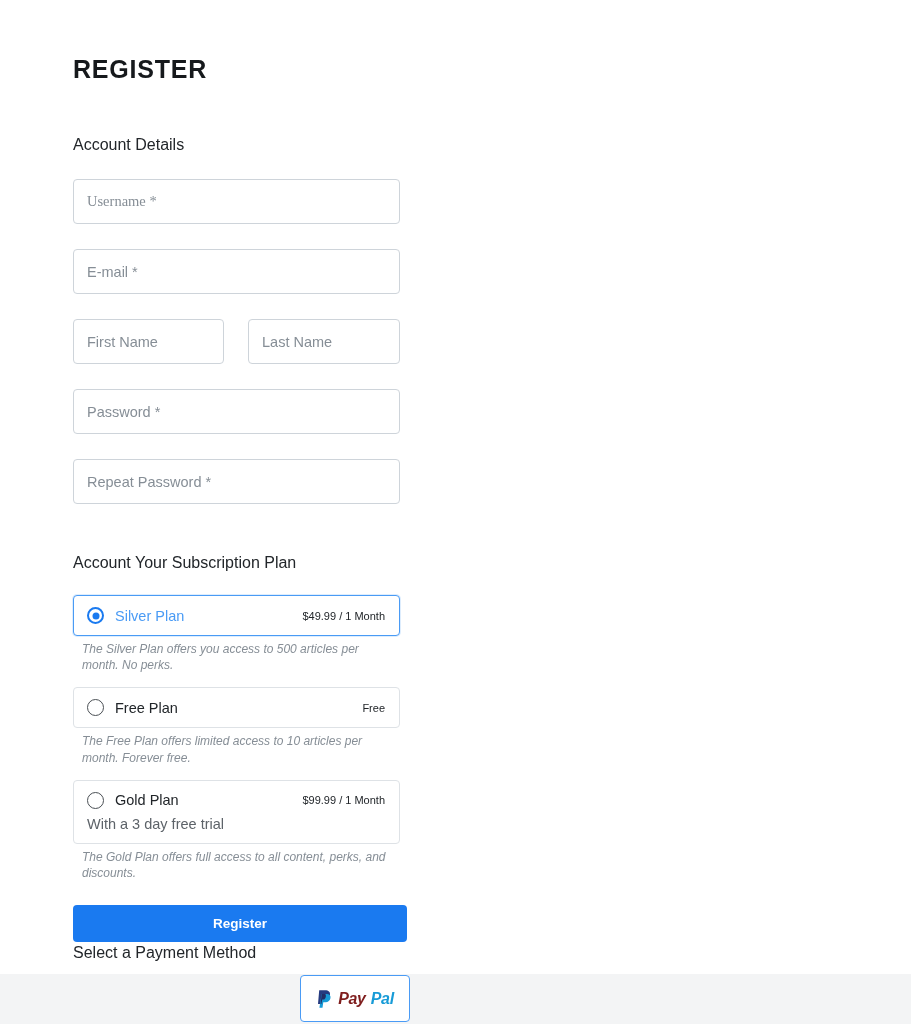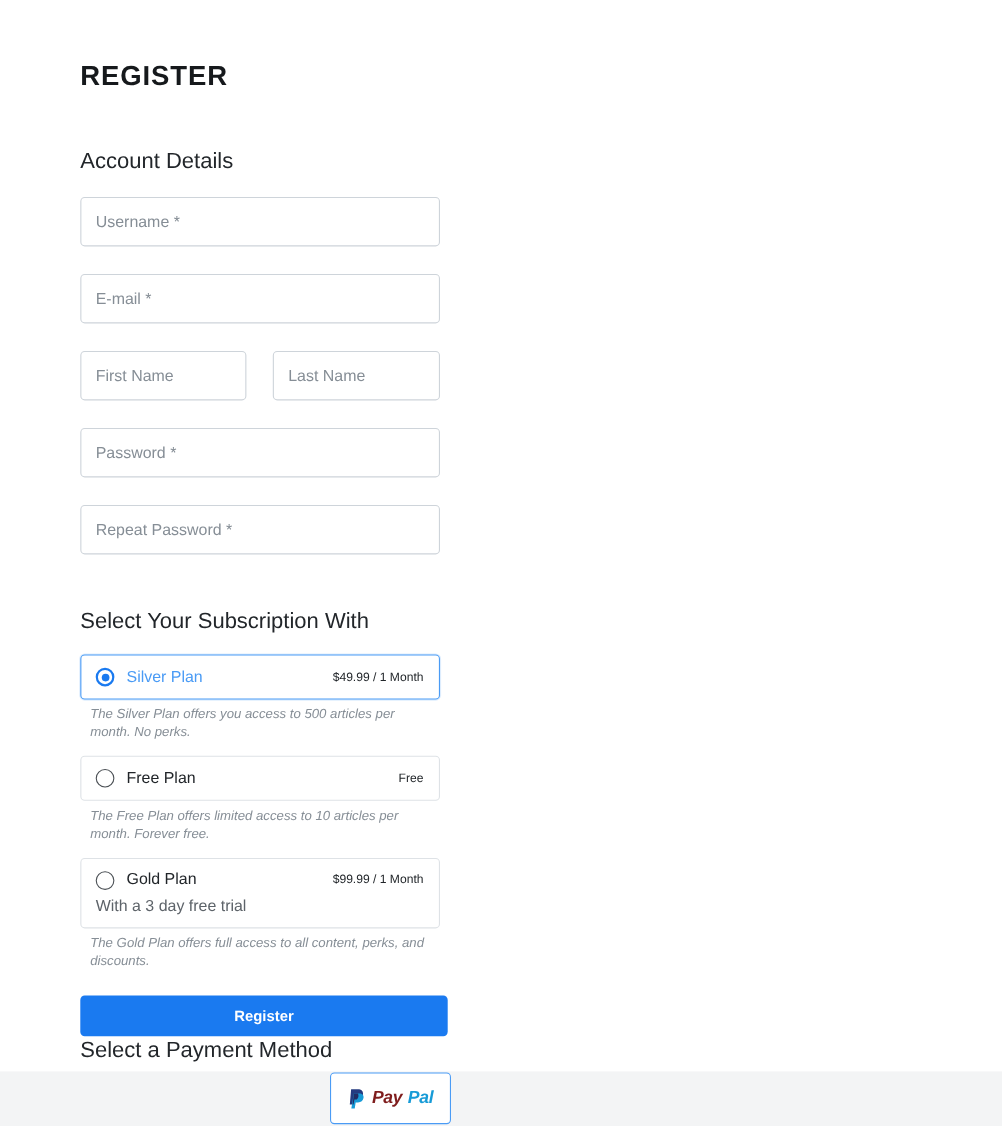--- a/index.html
+++ b/index.html
@@ -29,21 +29,21 @@
     top: 55px;
     margin: 0;
     font-size: 25px;
     font-weight: bold;
     letter-spacing: 0.8px;
     color: #16191c;
   }
 
   
   .section-heading {
-    font-size: 20px;
+    font-size: 16px;
     font-weight: normal;
     color: #22262a;
     margin: 0;
   }
 
   #account-heading { position: absolute; left: 73px; top: 136px; }
   #plan-heading    { position: absolute; left: 73px; top: 554px; }
   #payment-heading { position: absolute; left: 73px; top: 944px; }
 
   
@@ -57,21 +57,21 @@
     font-family: "Liberation Sans", sans-serif;
     font-size: 14.5px;
     color: #495057;
     outline: none;
   }
   .field::placeholder {
     color: #868e96;
     opacity: 1;
   }
 
-  #field-username   { left: 73px; top: 179px; width: 327px; }
+  #field-username   { left: 73px; top: 179px; width: 327px; font-family: Liberation Serif, serif; }
   #field-email      { left: 73px; top: 249px; width: 327px; }
   #field-firstname  { left: 73px; top: 319px; width: 151px; }
   #field-lastname   { left: 248px; top: 319px; width: 152px; }
   #field-password   { left: 73px; top: 389px; width: 327px; }
   #field-repeat     { left: 73px; top: 459px; width: 327px; }
 
   
   .plans {
     position: absolute;
     left: 73px;
@@ -223,21 +223,21 @@
 
   <h2 class="section-heading" id="account-heading">Account Details</h2>
 
   <input class="field" id="field-username" type="text" placeholder="Username *" style="">
   <input class="field" id="field-email" type="text" placeholder="E-mail *" style="">
   <input class="field" id="field-lastname" type="text" placeholder="Last Name" style="">
   <input class="field" id="field-firstname" type="text" placeholder="First Name" style="">
   <input class="field" id="field-password" type="text" placeholder="Password *" style="">
   <input class="field" id="field-repeat" type="text" placeholder="Repeat Password *" style="">
 
-  <h2 class="section-heading" id="plan-heading">Select Your Subscription With</h2>
+  <h2 class="section-heading" id="plan-heading">Account Your Subscription Plan</h2>
 
   <div class="plans">
 
     <div class="plan-block">
       <div class="plan-box selected">
         <div class="plan-row">
           <span class="radio on"></span>
           <span class="plan-name">Silver Plan</span>
           <span class="plan-price">$49.99 / 1 Month</span>
         </div>

